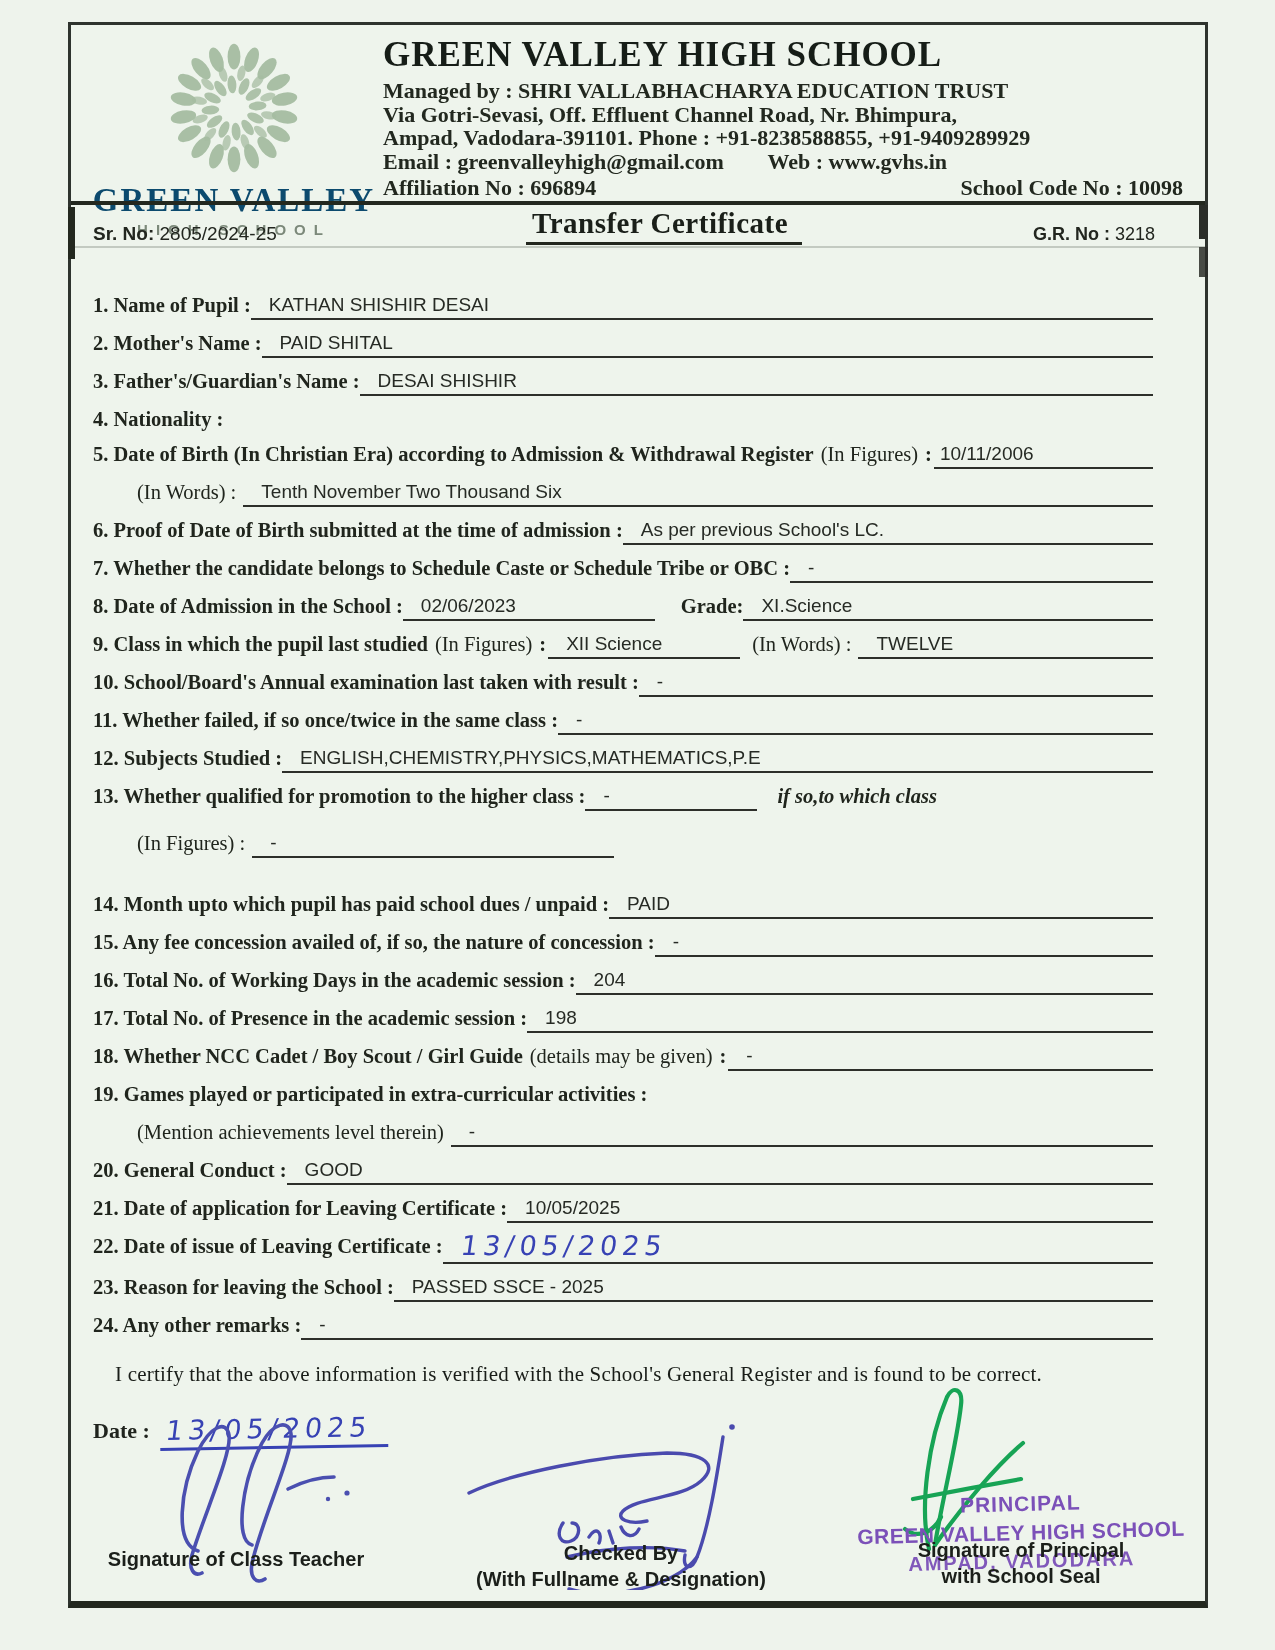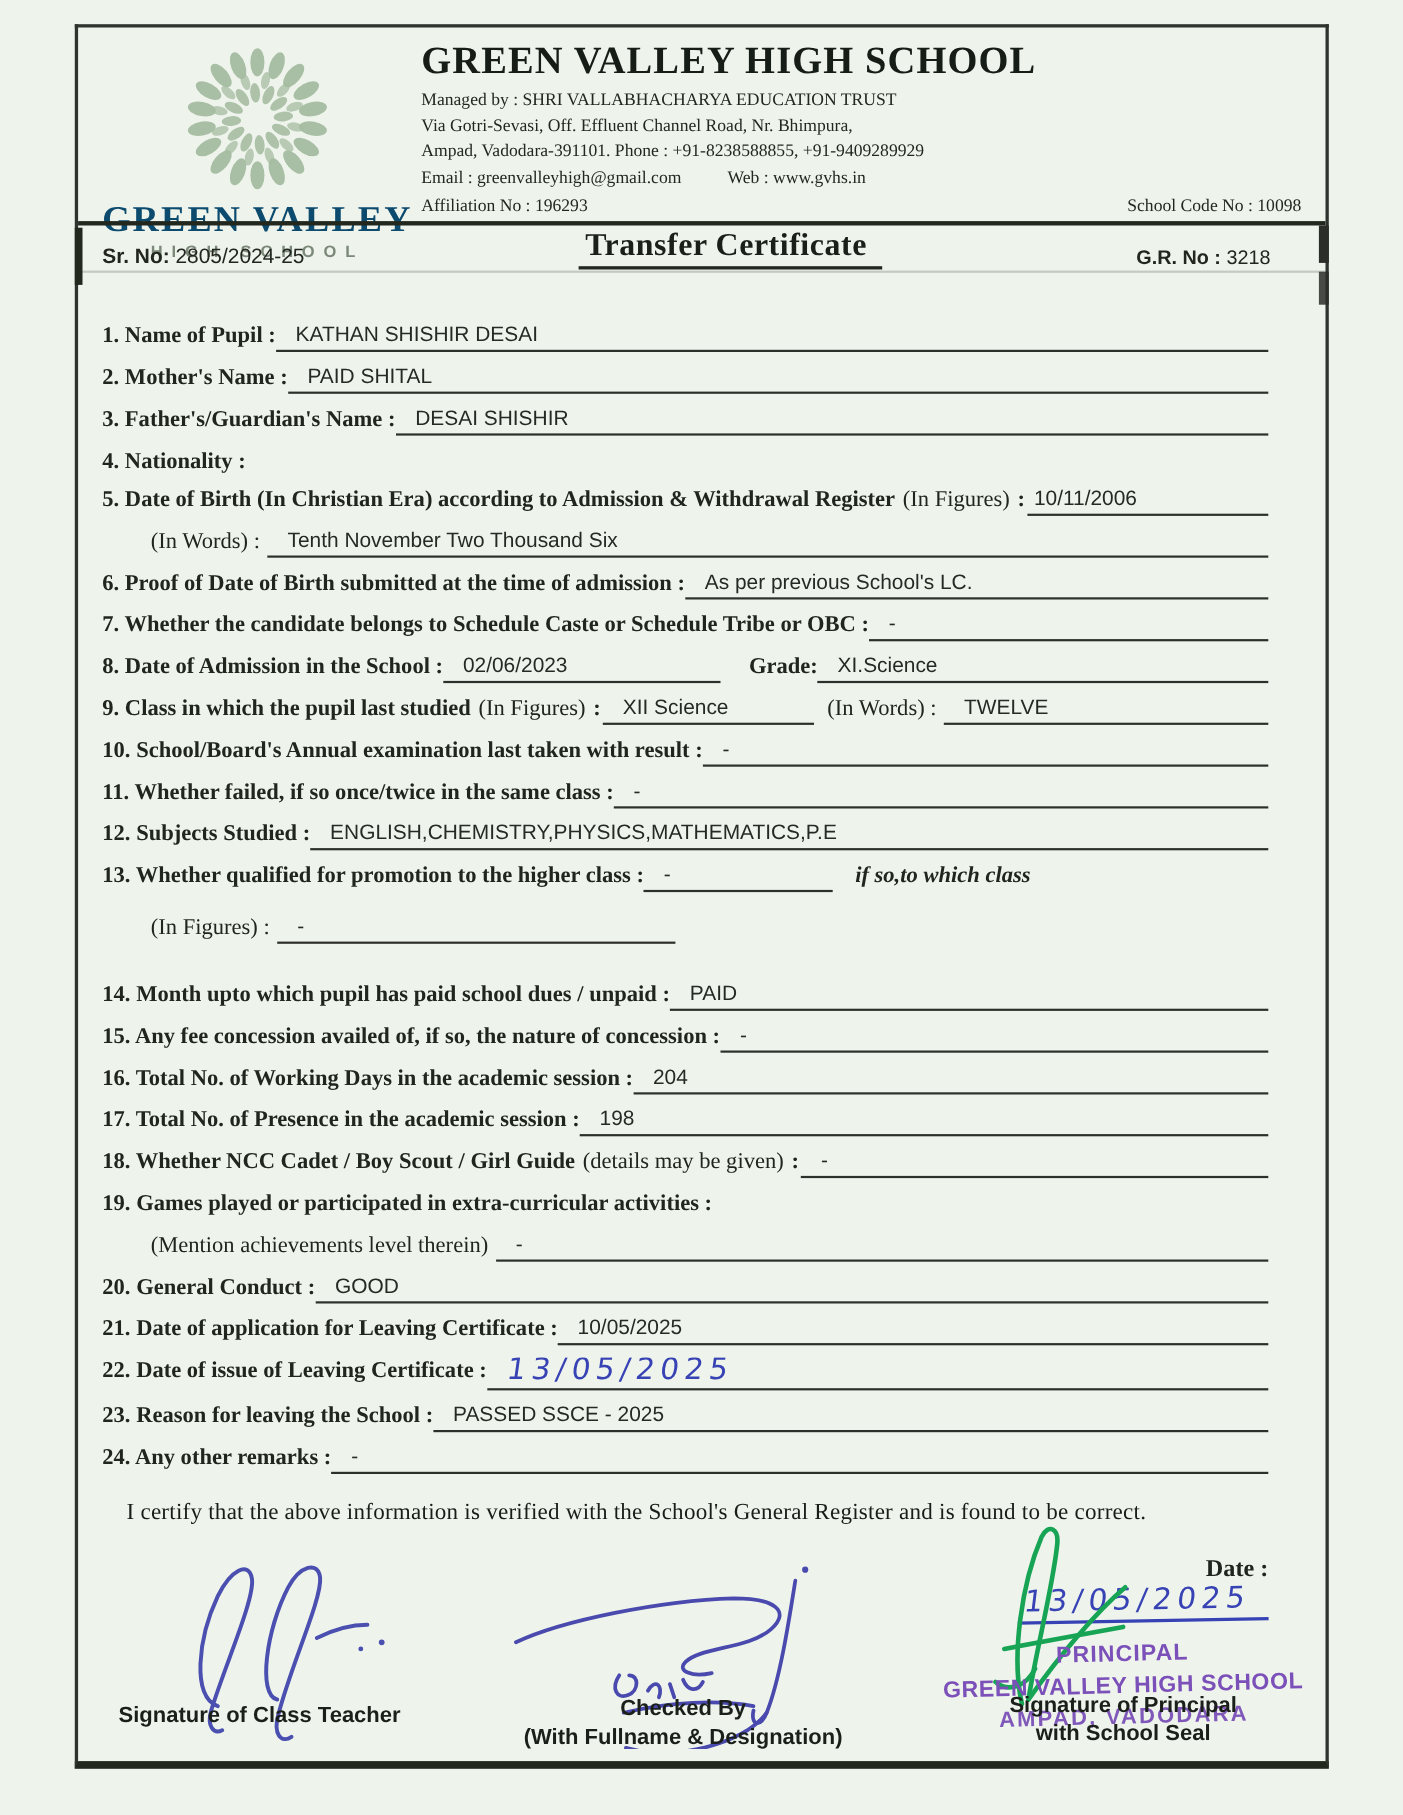--- a/index.html
+++ b/index.html
@@ -24,21 +24,21 @@
   }
   .logo-sub{
     font-family:"Liberation Sans",sans-serif;font-weight:700;font-size:15px;
     color:#7c897a;letter-spacing:8px;margin-top:6px;
   }
   .head-text{position:absolute;left:312px;top:10px;width:808px;}
   .school-name{
     font-size:35px;font-weight:700;color:#161d17;letter-spacing:1px;
     line-height:40px;
   }
-  .head-line{font-size:16px;font-weight:400;color:#22281f;line-height:23.5px;}
+  .head-line{font-size:22px;font-weight:700;color:#22281f;line-height:23.5px;}
   .head-mail{display:inline-block;}
   .head-web{display:inline-block;margin-left:38px;}
   .aff-row{display:flex;justify-content:space-between;margin-top:3px;}
   .aff-row .right{margin-right:8px;}
   .head-sep{
     position:absolute;left:0;right:0;top:176px;height:0;
     border-top:4px solid #23281f;
   }
   .faint-line{
     position:absolute;left:0;right:0;top:221px;height:2px;
@@ -87,21 +87,21 @@
   .gap-c{margin-bottom:14px;}   
   .hand{
     font-family:"DejaVu Sans",sans-serif;font-size:27px;color:#3742b4;
     letter-spacing:5px;transform:skewX(-8deg);display:inline-block;
     font-weight:400;
   }
   .certify{
     margin-top:22px;font-size:21px;font-weight:400;color:#191d18;
     letter-spacing:0.2px;
   }
-  .date-row{margin-top:26px;font-size:22px;font-weight:700;display:flex;align-items:flex-end;flex-direction:column;}
+  .date-row{margin-top:26px;font-size:22px;font-weight:700;display:flex;align-items:center;}
   .date-hand{
     margin-left:10px;border-bottom:3px solid #3742b4;padding:0 16px 2px 6px;
     transform:rotate(-1deg);
   }
   
   .sig-col{position:absolute;text-align:center;}
   .sig-col svg{display:block;margin:0 auto;}
   .sig-label{
     font-family:"Liberation Sans",sans-serif;font-weight:700;font-size:20px;
     color:#1b1f1a;line-height:26px;position:relative;z-index:3;
@@ -186,21 +186,21 @@
   <div class="head-text">
     <div class="school-name">GREEN VALLEY HIGH SCHOOL</div>
     <div class="head-line" style="margin-top:4px;">Managed by : SHRI VALLABHACHARYA EDUCATION TRUST</div>
     <div class="head-line">Via Gotri-Sevasi, Off. Effluent Channel Road, Nr. Bhimpura,</div>
     <div class="head-line">Ampad, Vadodara-391101. Phone : +91-8238588855, +91-9409289929</div>
     <div class="head-line">
       <span class="head-mail">Email : greenvalleyhigh@gmail.com</span>
       <span class="head-web">Web :  www.gvhs.in</span>
     </div>
     <div class="head-line aff-row">
-      <span>Affiliation No : 196293</span>
+      <span>Affiliation No : 696894</span>
       <span class="right">School Code No : 10098</span>
     </div>
   </div>
 
   <div class="head-sep"></div>
   <div class="faint-line"></div>
   <div class="artifact-r1"></div>
   <div class="artifact-r2"></div>
   <div class="artifact-l1"></div>
 

